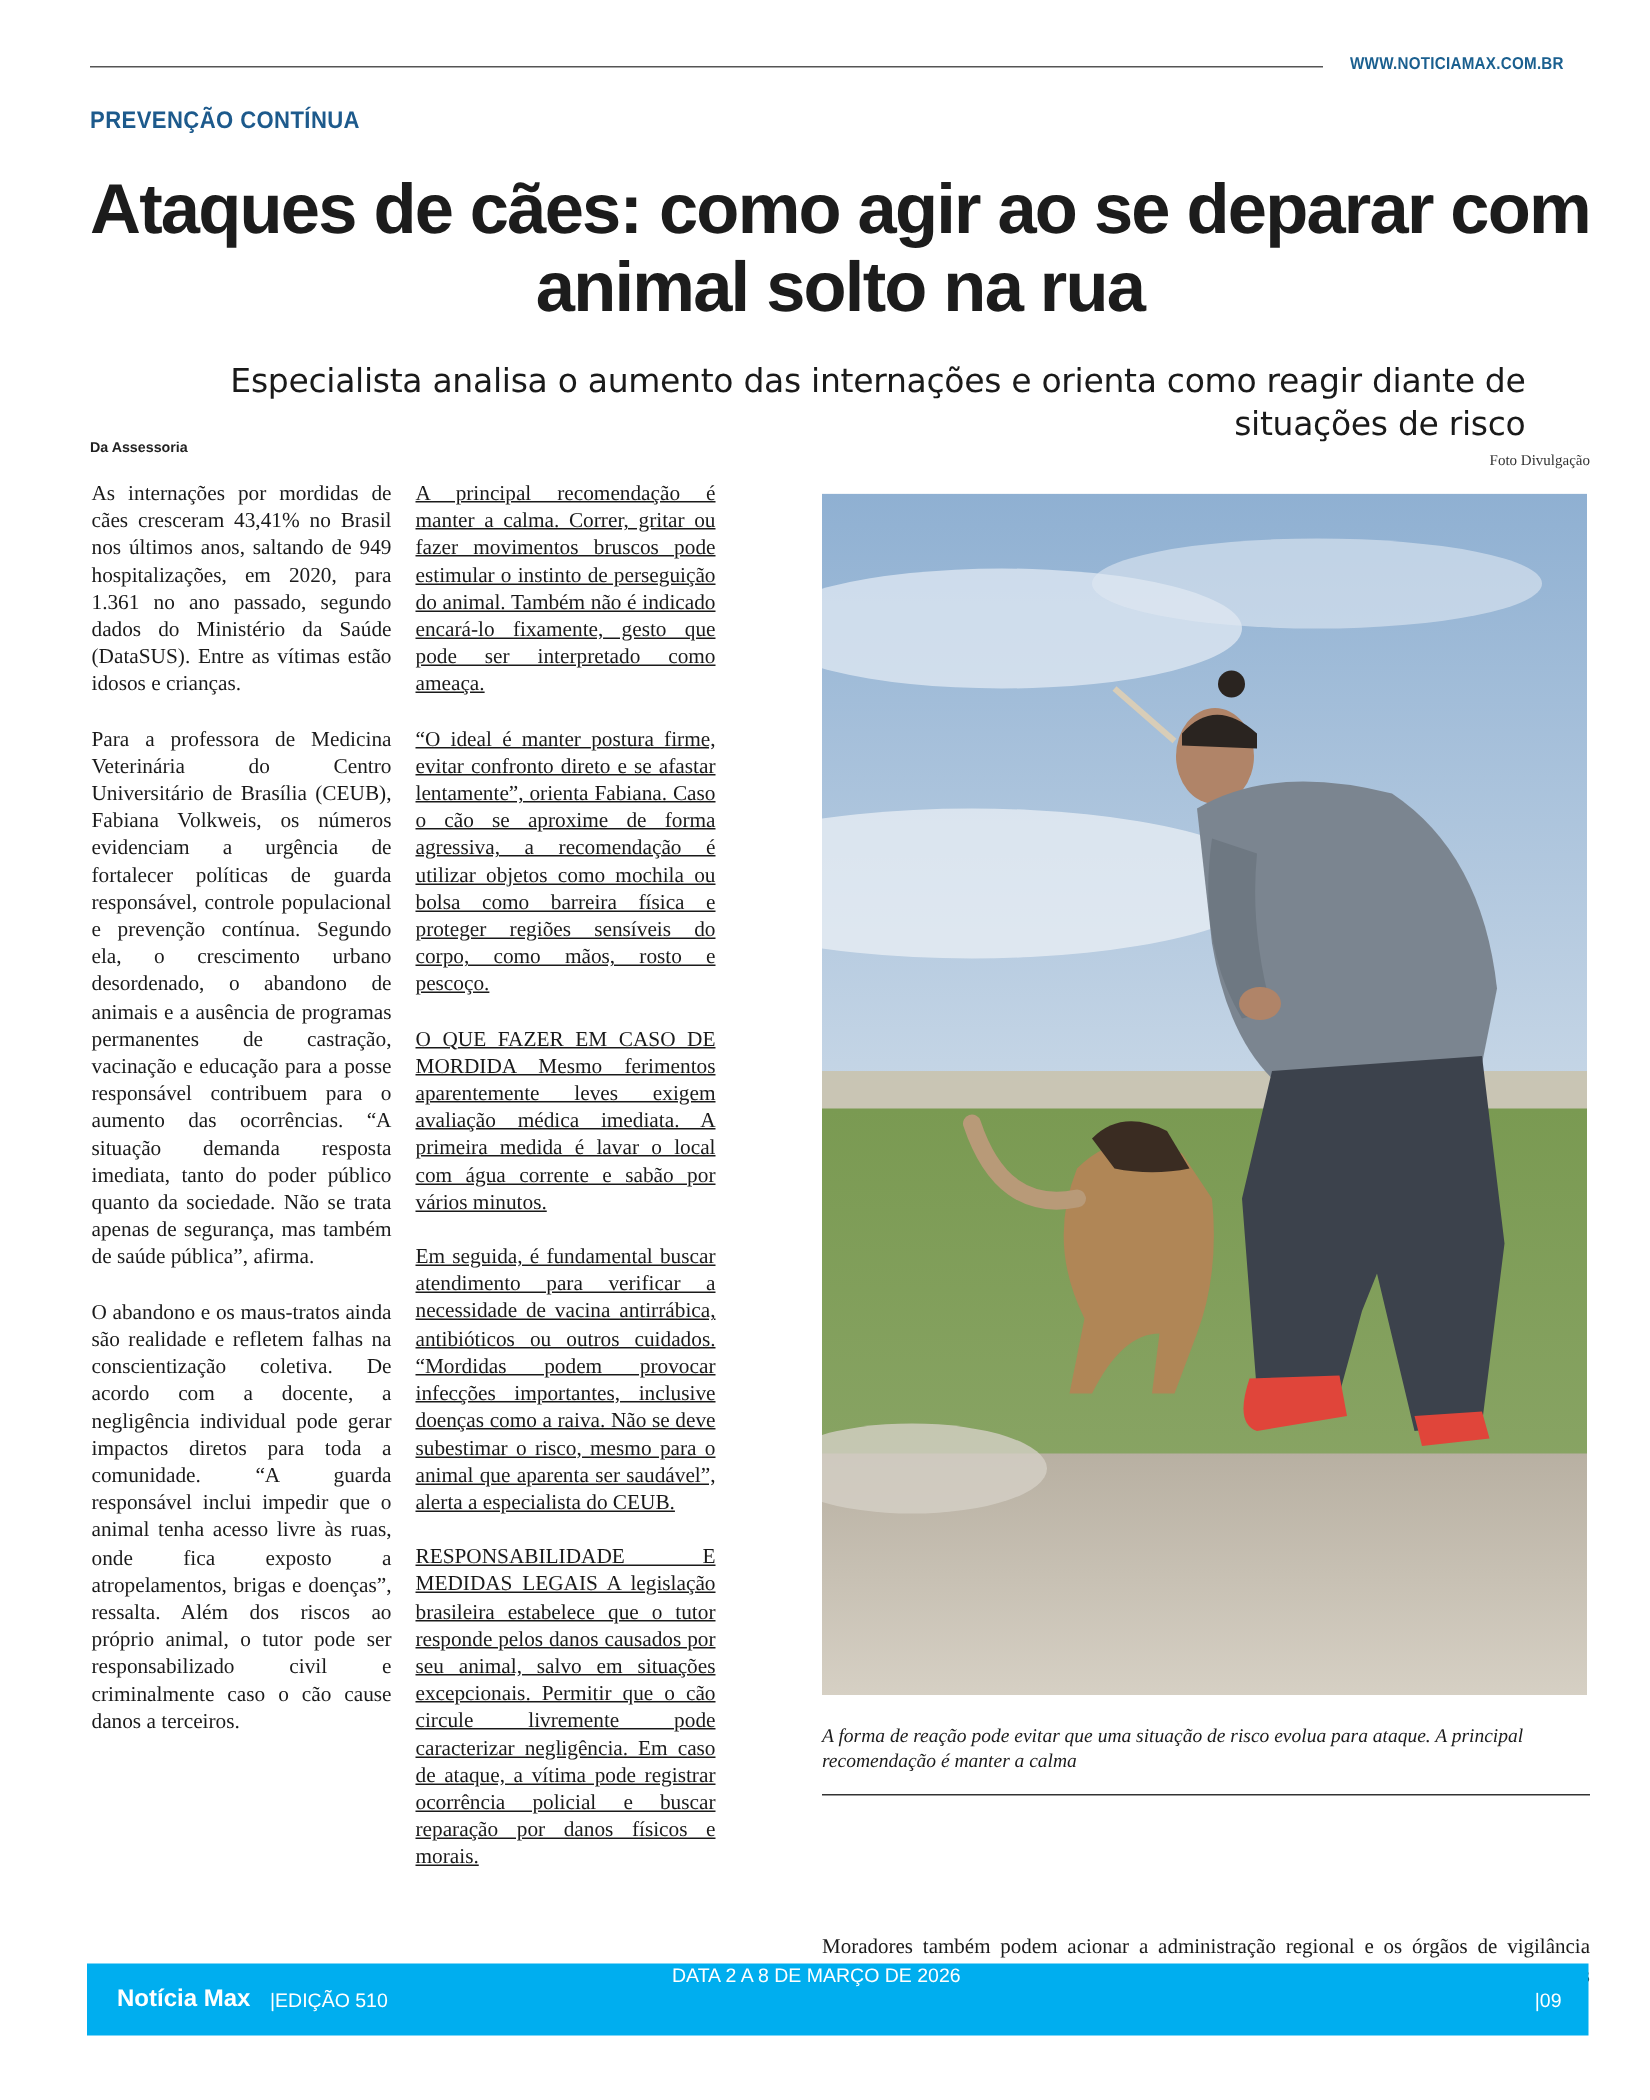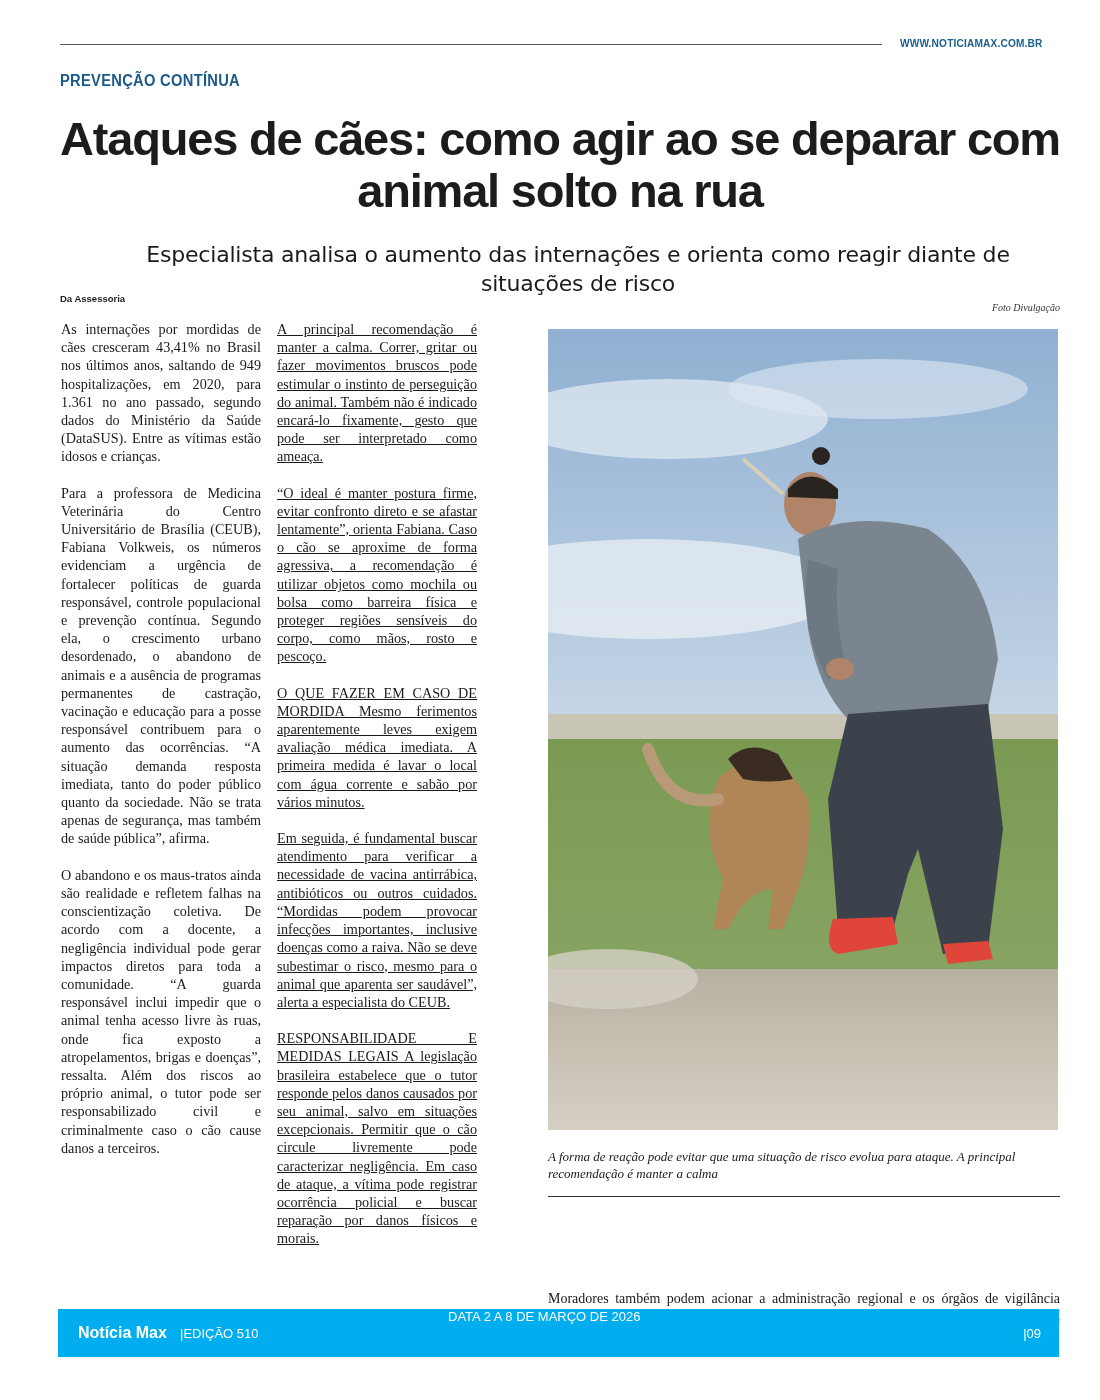--- a/index.html
+++ b/index.html
@@ -1,23 +1,23 @@
 <!DOCTYPE html>
 <html><head>
 <meta charset="utf-8">
 <style>
   html, body { margin: 0; padding: 0; background: #ffffff; }
   body { width: 1100px; height: 1400px; position: relative; overflow: hidden; font-family: "Liberation Serif", serif; color: #1a1a1a; }
   .top-rule { position: absolute; left: 60px; top: 44px; width: 822px; height: 0; border-top: 1.5px solid #555; }
   .site-url { position: absolute; left: 900px; top: 37px; font-family: "Liberation Sans", sans-serif; font-size: 11.5px; color: #1a5f8f; letter-spacing: 0.2px; font-weight: bold; transform: scaleX(0.88); transform-origin: left; }
   .section-label { position: absolute; left: 60px; top: 72px; font-family: "Liberation Sans", sans-serif; font-weight: bold; font-size: 16px; color: #1d5a8c; letter-spacing: 0.3px; transform: scaleX(0.92); transform-origin: left; }
   .headline { position: absolute; left: 40px; top: 113px; width: 1040px; text-align: center; font-family: "Liberation Sans", sans-serif; font-weight: bold; font-size: 47px; line-height: 52px; color: #1c1c1c; letter-spacing: -1.2px; }
-  .subheadline { position: absolute; left: 128px; top: 240px; width: 900px; text-align: center; font-family: "DejaVu Sans", sans-serif; font-size: 22px; line-height: 29px; color: #1a1a1a; letter-spacing: -0.2px; }
+  .subheadline { position: absolute; left: 117px; top: 240px; width: 900px; text-align: right; font-family: "DejaVu Sans", sans-serif; font-size: 22px; line-height: 29px; color: #1a1a1a; letter-spacing: -0.2px; }
   .byline { position: absolute; left: 60px; top: 293px; font-family: "Liberation Sans", sans-serif; font-weight: bold; font-size: 9.5px; color: #222; text-align: center; }
-  .photo-credit { position: absolute; right: 40px; top: 302px; font-family: "Liberation Serif", serif; font-style: italic; font-size: 10px; color: #333; }
+  .photo-credit { position: absolute; right: 40px; top: 302px; font-family: "Liberation Serif", serif; font-size: 10px; color: #333; }
   .col { position: absolute; top: 320px; width: 200px; font-size: 14.2px; line-height: 18.2px; text-align: justify; hyphens: manual; }
   .col1 { left: 61px; }
   .col2 { left: 277px; text-decoration: underline; }
   .col p { margin: 0 0 18px 0; }
   .photo { position: absolute; left: 548px; top: 329px; width: 510px; height: 801px; overflow: hidden; }
   .photo svg { display: block; width: 100%; height: 100%; }
   .caption { position: absolute; left: 548px; top: 1148px; width: 512px; font-style: italic; font-size: 13px; line-height: 17px; color: #1a1a1a; }
   .caption-rule { position: absolute; left: 548px; top: 1196px; width: 512px; border-top: 1.5px solid #333; }
   .side-text { position: absolute; left: 548px; top: 1290px; width: 512px; font-size: 14px; line-height: 18.5px; text-align: justify; }
   .footer { position: absolute; left: 58px; top: 1309px; width: 1001px; height: 48px; background: #00aeef; color: #fff; font-family: "Liberation Sans", sans-serif; text-align: center; }

